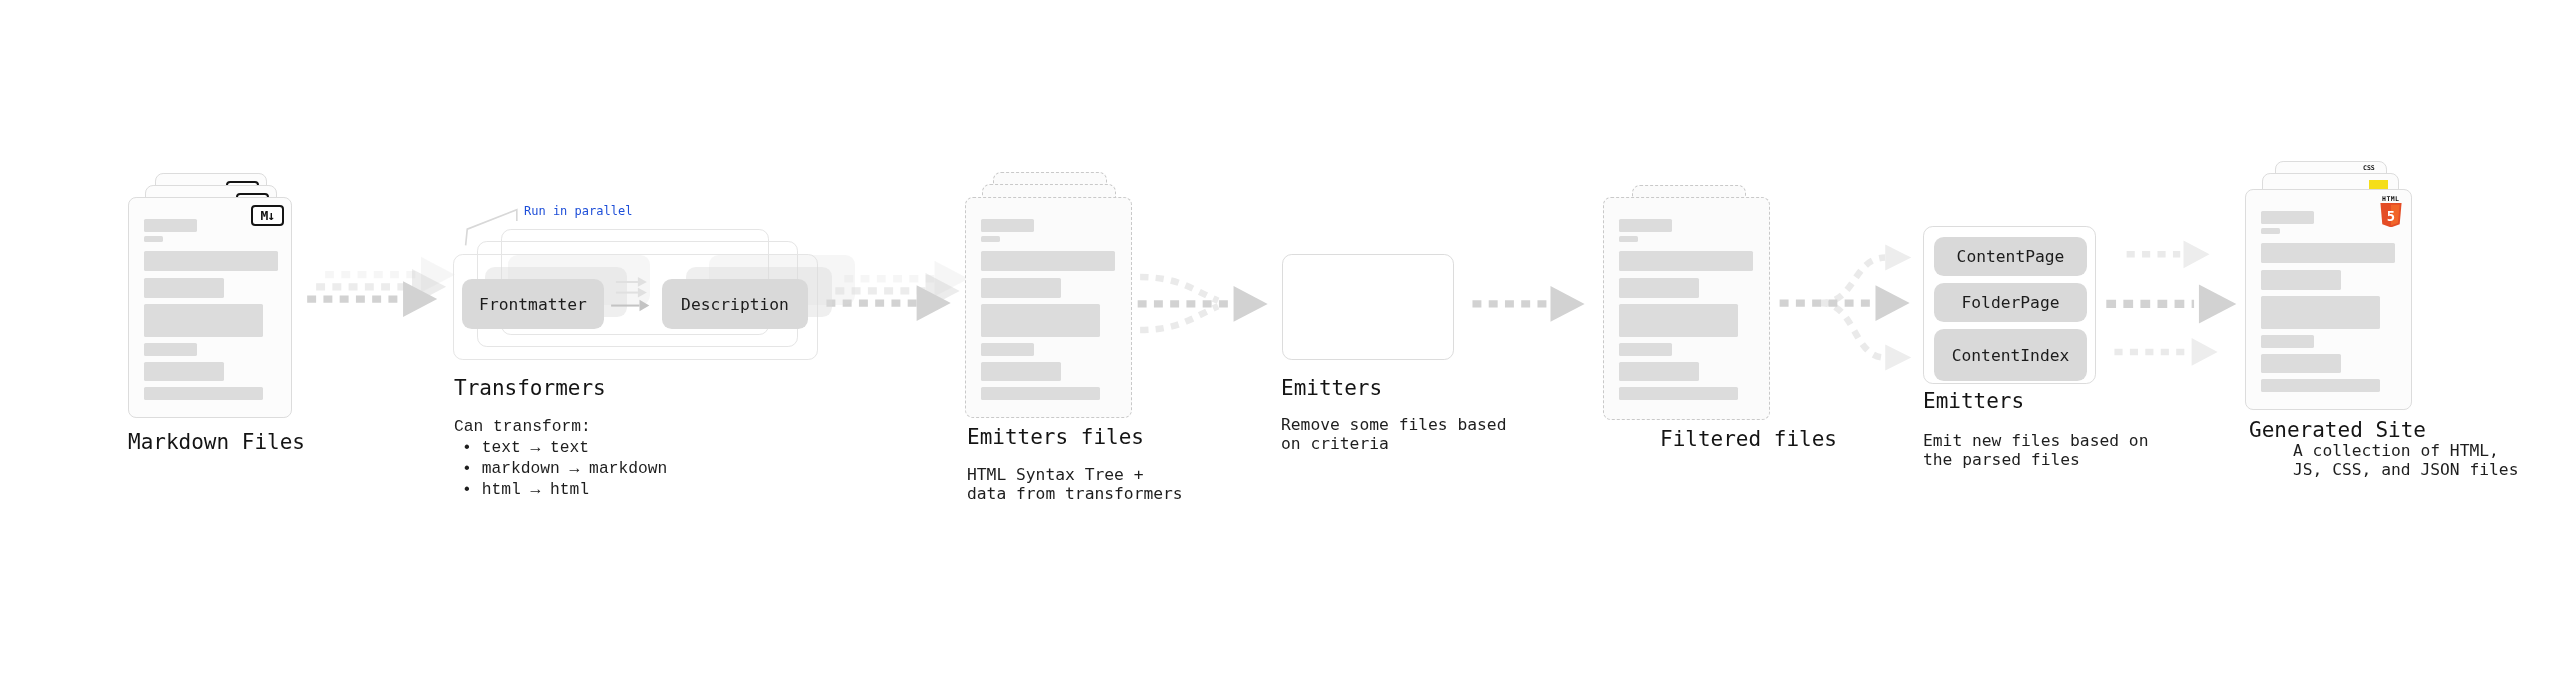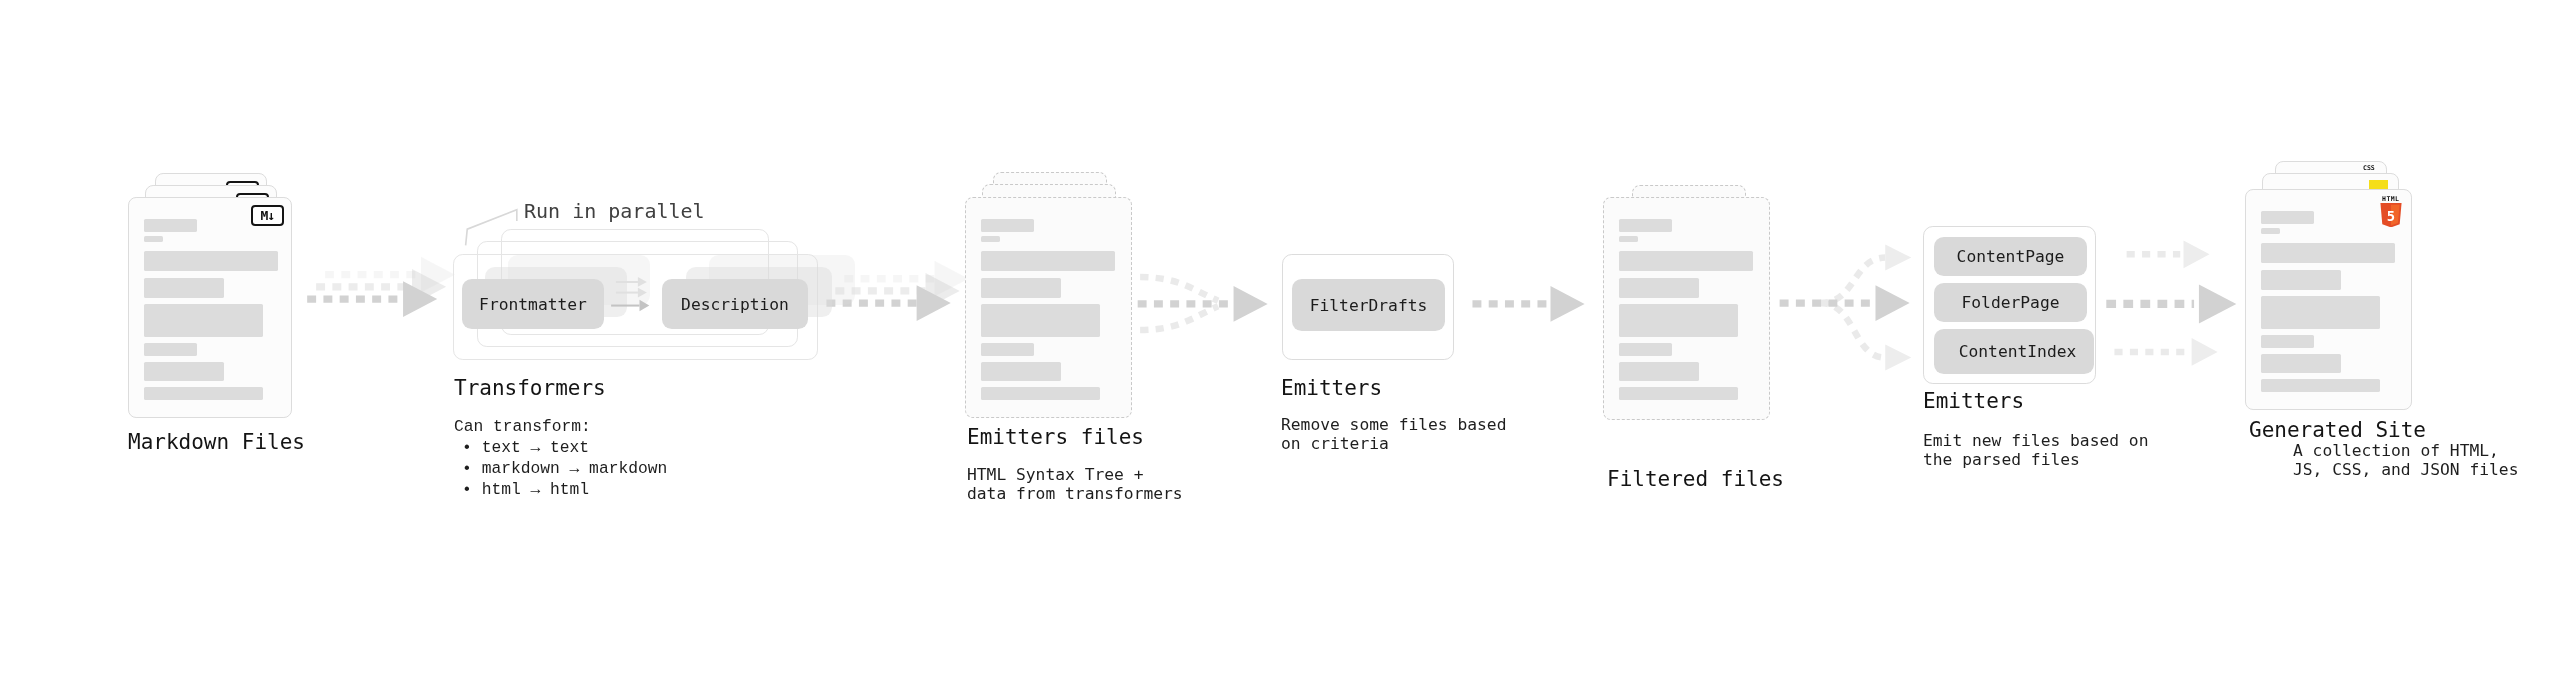--- a/index.html
+++ b/index.html
@@ -52,21 +52,21 @@
     font-size:16.3px;color:#1c1c1c;white-space:nowrap;}
   .ghost{background:#dcdcdc;border-radius:9.8px;position:absolute;}
   .g2{opacity:0.45;}
   .g3{opacity:0.25;}
 
   
   .title{position:absolute;font-size:21px;line-height:21px;font-weight:500;color:#141414;white-space:nowrap;}
   .body{position:absolute;font-size:16.3px;line-height:18.7px;color:#1e1e1e;white-space:nowrap;}
   .body.wide{line-height:21px;font-family:Liberation Mono, monospace;}
   .bullet{padding-left:8.1px;}
-  .note{position:absolute;font-size:20px;line-height:19.5px;color:#404040;white-space:nowrap;}
+  .note{position:absolute;font-size:12px;line-height:19.5px;color:#1d4ed8;white-space:nowrap;}
 </style>
 </head>
 <body>
 
 <div id="canvas">
 
   <svg class="layer" width="2576" height="681" viewBox="0 0 3170 838">
 
     <g>
       <g opacity="0.18" transform="translate(22,-30)">
@@ -195,46 +195,45 @@
       <div class="bar b8"></div>
     </div>
   </div>
   <div class="title" style="left:967px;top:427px;">Emitters files</div>
   <div class="body" style="left:967px;top:466px;">
     <div>HTML Syntax Tree +</div>
     <div>data from transformers</div>
   </div>
 
   <div class="box-container" style="left:1282px;top:254px;width:172px;height:106px;"></div>
-  <div class="pill" style="left:1292px;top:279px;width:153px;height:52px;">FilterDrafts</div>
   <div class="title" style="left:1281px;top:378px;">Emitters</div>
   <div class="body" style="left:1281px;top:416px;">
     <div>Remove some files based</div>
     <div>on criteria</div>
   </div>
 
   <div class="card dashed" style="left:1632px;top:185px;width:114px;height:81px;"></div>
   <div class="card dashed" style="left:1603px;top:197px;width:167px;height:223px;">
     <div class="bars">
       <div class="bar b1"></div>
       <div class="bar b2"></div>
       <div class="bar b3"></div>
       <div class="bar b4"></div>
       <div class="bar b5"></div>
       <div class="bar b6"></div>
       <div class="bar b7"></div>
       <div class="bar b8"></div>
     </div>
   </div>
-  <div class="title" style="left:1607px;top:429px;margin-top:40px;">Filtered files</div>
+  <div class="title" style="left:1660px;top:429px;">Filtered files</div>
 
   <div class="box-container" style="left:1923px;top:226px;width:173px;height:158px;"></div>
   <div class="pill" style="left:1934px;top:237px;width:153px;height:39px;">ContentPage</div>
   <div class="pill" style="left:1934px;top:283px;width:153px;height:39px;">FolderPage</div>
-  <div class="pill" style="left:1934px;top:329px;width:153px;height:45px;padding-left:7px;">ContentIndex</div>
+  <div class="pill" style="left:1934px;top:329px;width:153px;height:52px;">ContentIndex</div>
   <div class="title" style="left:1923px;top:391px;">Emitters</div>
   <div class="body" style="left:1923px;top:432px;">
     <div>Emit new files based on</div>
     <div>the parsed files</div>
   </div>
 
   <div class="card" style="left:2275px;top:161px;width:112px;height:73px;">
     <div class="css-badge">
       <span>CSS</span>
       <div class="css-underline"></div>

